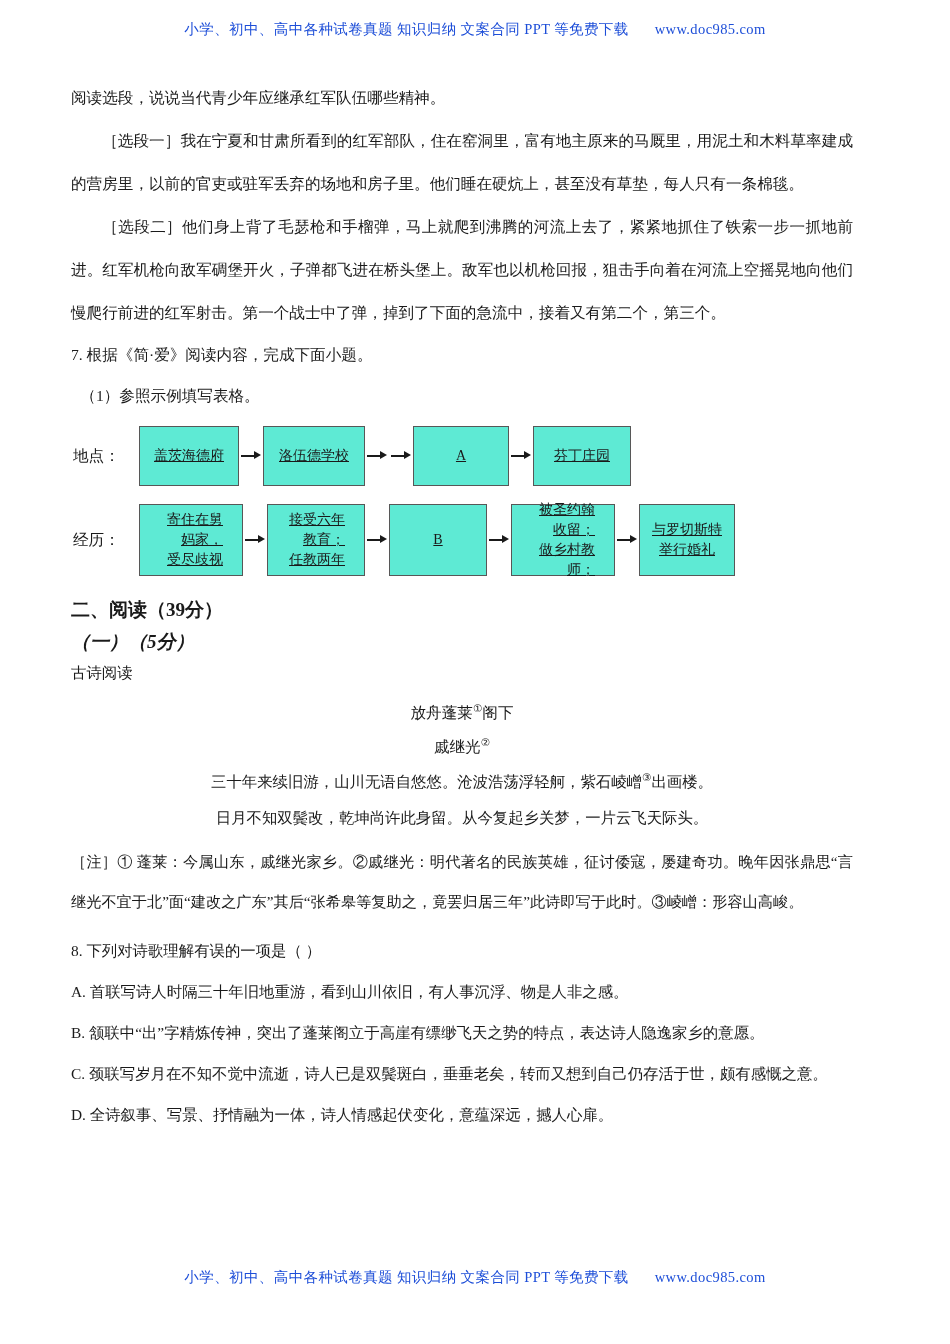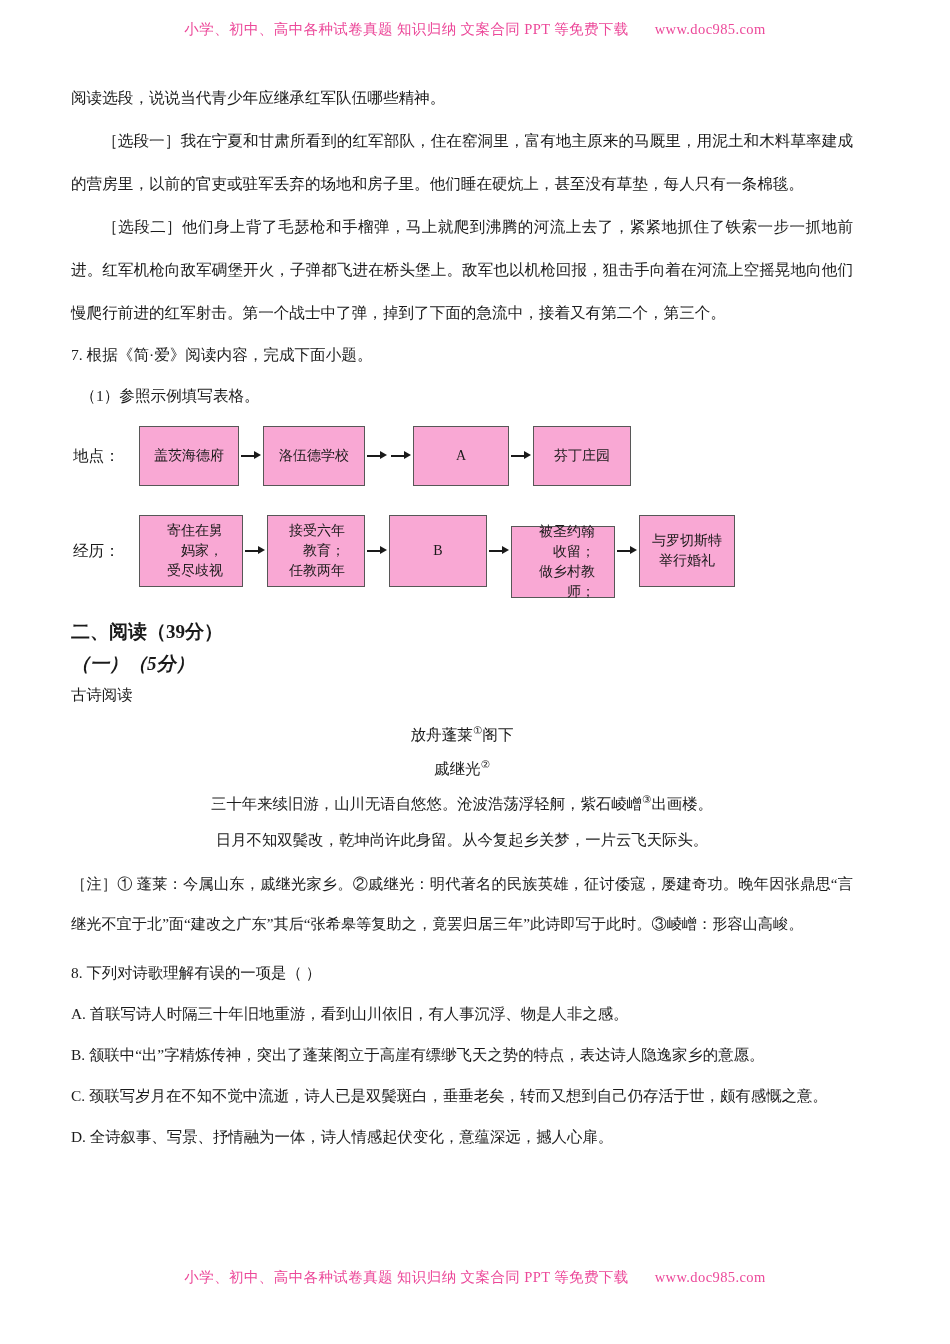--- a/index.html
+++ b/index.html
@@ -22,21 +22,21 @@
     box-sizing: border-box;
   }
   
   .watermark {
     position: absolute;
     left: 0;
     width: 950px;
     text-align: center;
     font-family: "Liberation Serif", "DejaVu Serif", serif;
     font-size: 14.5px;
-    color: #ec4899;
+    color: #1d4ed8;
     letter-spacing: 0.4px;
     white-space: nowrap;
   }
   .watermark .site {
     margin-left: 26px;
     font-family: "Liberation Serif", "DejaVu Serif", serif;
   }
   #header-watermark { top: 20px; }
   #footer-watermark { top: 1268px; }
 
@@ -81,21 +81,22 @@
     text-align: left;
     padding-left: 2px;
   }
   .flow-box {
     border: 1px solid #575757;
     box-sizing: border-box;
     display: flex;
     align-items: center;
     font-size: 14px;
     line-height: 20px;
-    background: #f9a8d4;
+    background: #5eead4;
+    text-decoration: underline;
   }
   .row1 .flow-box {
     height: 60px;
     justify-content: center;
     text-align: center;
   }
   .row2 .flow-box {
     height: 72px;
     justify-content: flex-start;
     text-align: right;
@@ -133,21 +134,21 @@
     border-left: 7.5px solid #1a1a1a;
   }
   .bw { width: 100px; flex: 0 0 100px; }
   .bw-b { width: 102px; flex: 0 0 102px; }
   .bw-c { width: 104px; flex: 0 0 104px; }
   .bw-d { width: 96px; flex: 0 0 96px; }
   .bw-e { width: 98px; flex: 0 0 98px; }
   .bw2-a { width: 104px; flex: 0 0 104px; }
   .bw2-b { width: 98px; flex: 0 0 98px; }
   .bw2-c { width: 98px; flex: 0 0 98px; }
-  .bw2-d { width: 104px; flex: 0 0 104px; margin-top: 22px; }
+  .bw2-d { width: 104px; flex: 0 0 104px; }
   .bw2-e { width: 96px; flex: 0 0 96px; }
 
   
   .sec-head {
     font-size: 19px;
     font-weight: bold;
     line-height: 32px;
     margin-top: 14px;
     font-family: "Liberation Serif", "DejaVu Serif", serif;
   }

